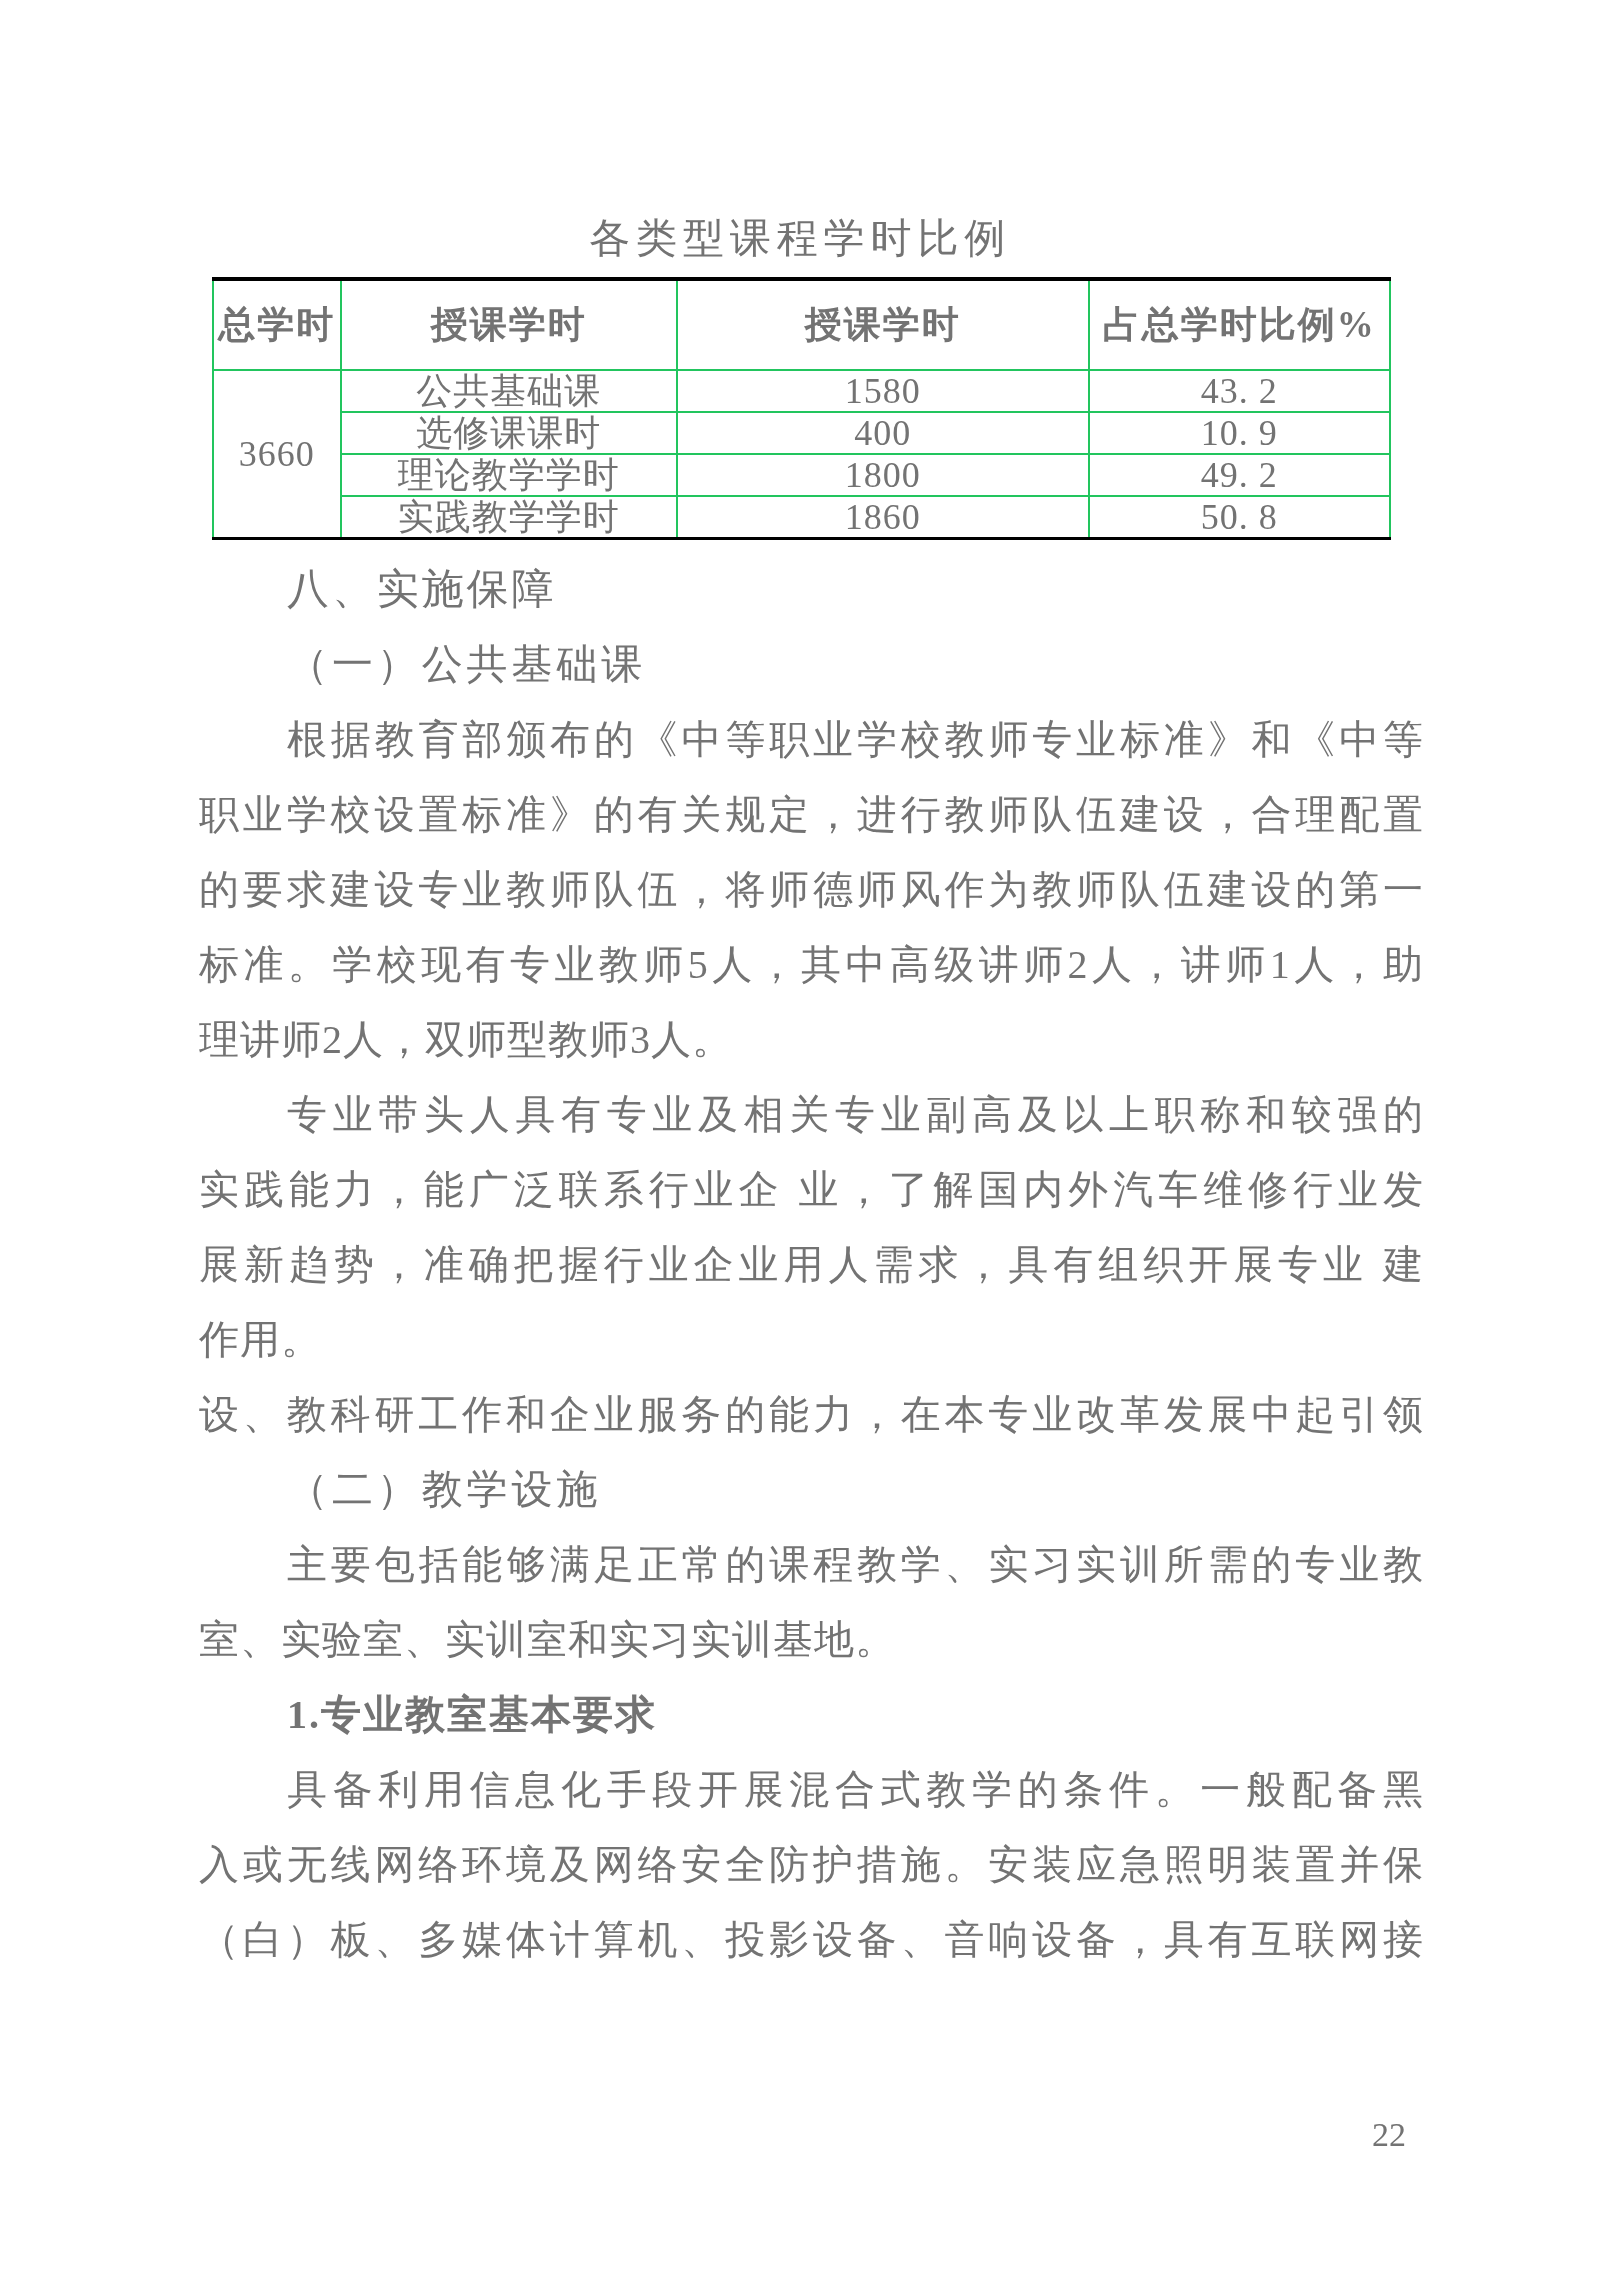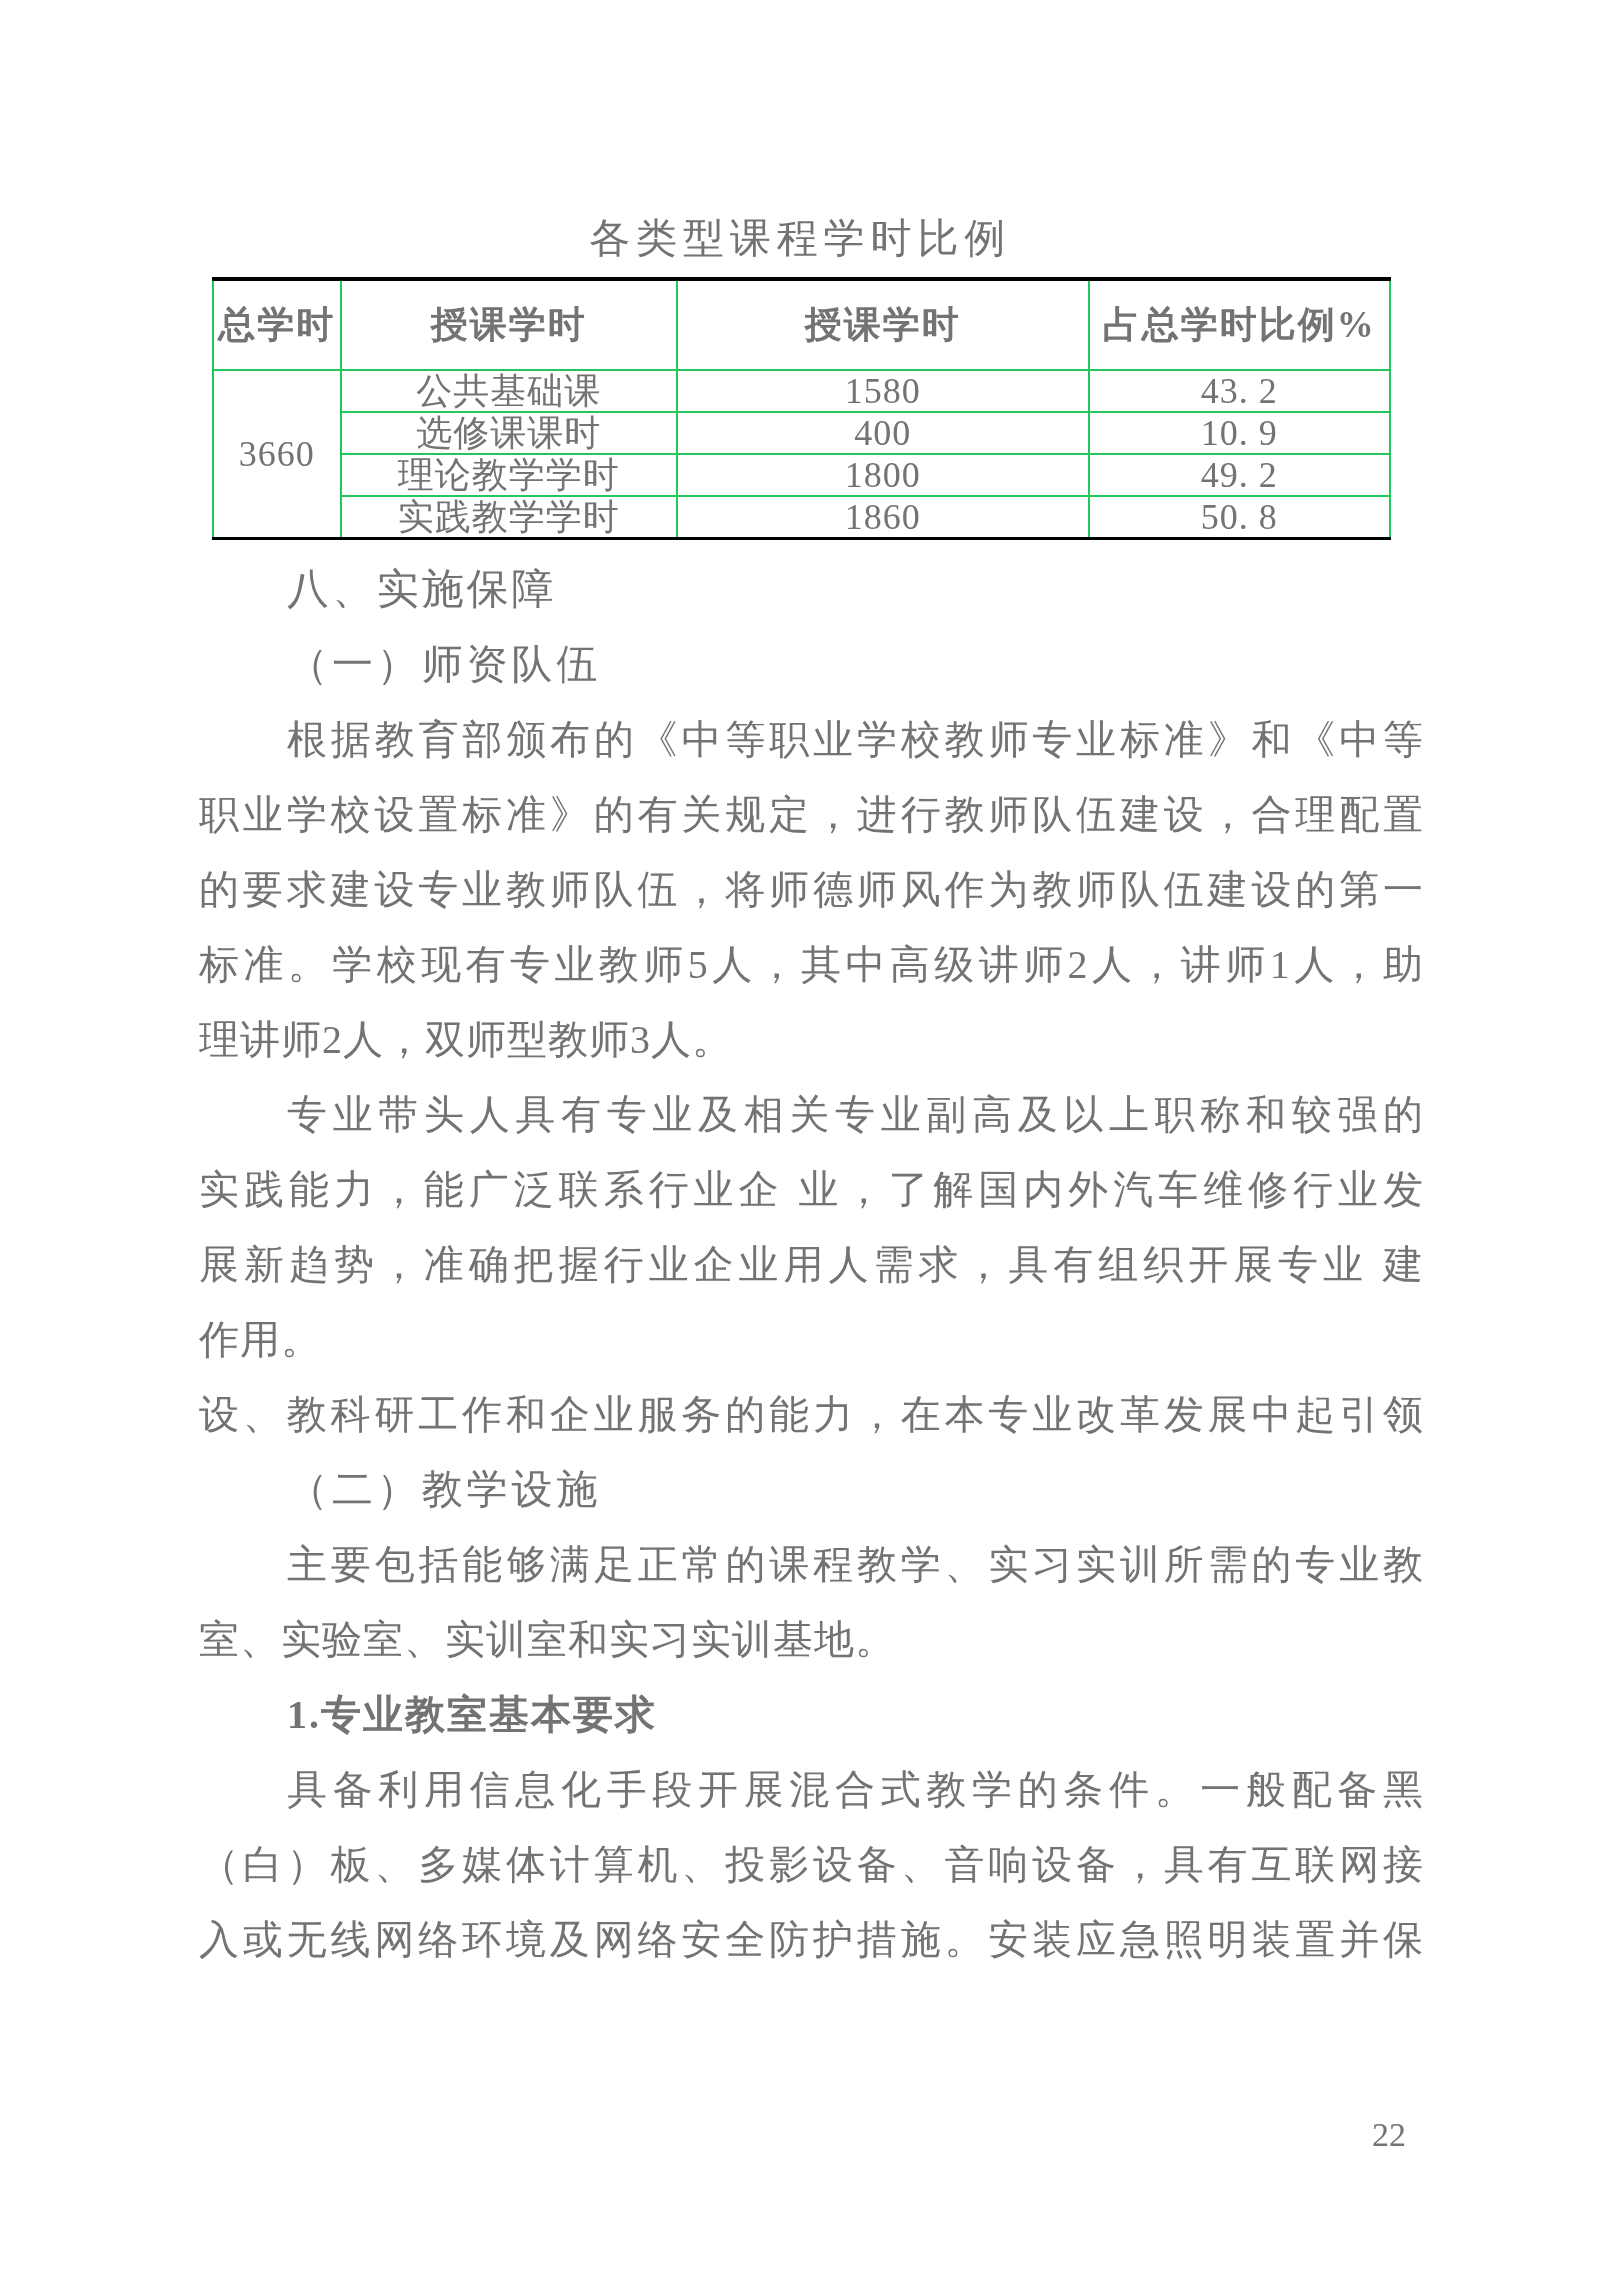--- a/index.html
+++ b/index.html
@@ -96,21 +96,21 @@
         <tr>
           <td>实践教学学时</td>
           <td>1860</td>
           <td>50. 8</td>
         </tr>
       </tbody>
     </table>
 
     <div class="sections" id="sections">
         <div class="section h1">八、实施保障</div>
-        <div class="section h2">（一）师资队伍</div>
+        <div class="section h2">（一）公共基础课</div>
         <div class="section para">
           <div class="line first">根据教育部颁布的《中等职业学校教师专业标准》和《中等</div>
           <div class="line">职业学校设置标准》的有关规定，进行教师队伍建设，合理配置</div>
           <div class="line">的要求建设专业教师队伍，将师德师风作为教师队伍建设的第一</div>
           <div class="line">标准。学校现有专业教师5人，其中高级讲师2人，讲师1人，助</div>
           <div class="line last">理讲师2人，双师型教师3人。</div>
         </div>
         <div class="section para">
           <div class="line first">专业带头人具有专业及相关专业副高及以上职称和较强的</div>
           <div class="line">实践能力，能广泛联系行业企 业，了解国内外汽车维修行业发</div>
@@ -119,21 +119,21 @@
           <div class="line">设、教科研工作和企业服务的能力，在本专业改革发展中起引领</div>
         </div>
         <div class="section h2">（二）教学设施</div>
         <div class="section para">
           <div class="line first">主要包括能够满足正常的课程教学、实习实训所需的专业教</div>
           <div class="line last">室、实验室、实训室和实习实训基地。</div>
         </div>
         <div class="section h3">1.专业教室基本要求</div>
         <div class="section para">
           <div class="line first">具备利用信息化手段开展混合式教学的条件。一般配备黑</div>
+          <div class="line">入或无线网络环境及网络安全防护措施。安装应急照明装置并保</div>
           <div class="line">（白）板、多媒体计算机、投影设备、音响设备，具有互联网接</div>
-          <div class="line">入或无线网络环境及网络安全防护措施。安装应急照明装置并保</div>
         </div>
       </div>
   </div>
 
   <div class="page-number">22</div>
 </div>
 
 
 </body></html>

